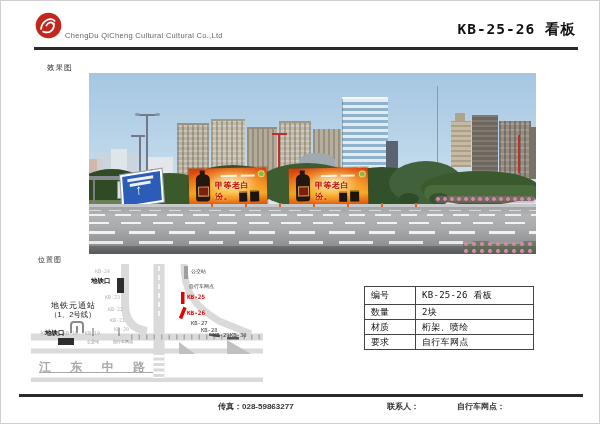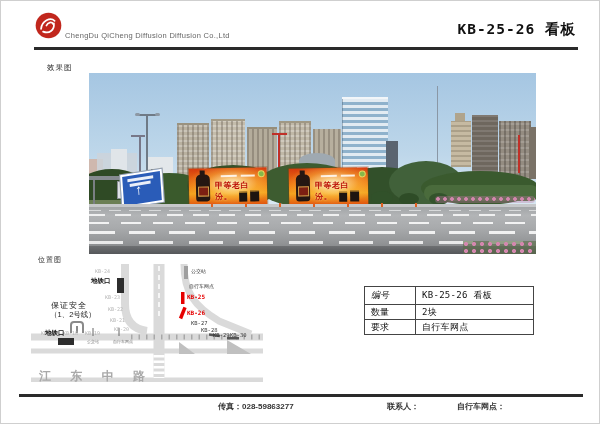--- a/index.html
+++ b/index.html
@@ -54,21 +54,21 @@
 </style>
 </head>
 <body>
 
 <div class="page">
 
   <svg class="abs logo" viewBox="0 0 40 40">
     <circle cx="20" cy="20" r="19" fill="#c1271d"></circle>
     <path d="M9,25 C10,13 23,7 29,13 M12,29 C21,33 29,27 28,17 M17,20 C19,15 25,14 27,18" stroke="#ffffff" stroke-width="2.6" fill="none" stroke-linecap="round"></path>
   </svg>
-  <div class="abs company-en">ChengDu QiCheng Diffusion Diffusion Co.,Ltd</div>
+  <div class="abs company-en">ChengDu QiCheng Cultural Cultural Co.,Ltd</div>
   <div class="abs doc-title">KB-25-26 看板</div>
   <div class="abs hr-top"></div>
 
   <div class="abs photo-label">效果图</div>
 
   <div class="abs photo">
 
     <div class="bldg" style="left:0;top:86px;width:14px;height:26px;background:#cfb8ae;"></div>
     <div class="bldg" style="left:8px;top:80px;width:40px;height:32px;background:#ccd4da;opacity:.85;"></div>
     <div class="bldg" style="left:22px;top:76px;width:16px;height:36px;background:#e0e5e9;"></div>
@@ -224,41 +224,45 @@
 
     <div class="mk mk-red" style="left:156px;top:29px;">KB-25</div>
     <div class="mk mk-red" style="left:156px;top:45px;">KB-26</div>
     <div class="mk mk-dark" style="left:160px;top:56px;">KB-27</div>
     <div class="mk mk-dark" style="left:170px;top:63px;">KB-28</div>
     <div class="mk mk-dark" style="left:182px;top:68px;">KB-29</div>
     <div class="mk mk-dark" style="left:199px;top:68px;">KB-30</div>
 
     <div class="mk map-black" style="left:60px;top:13px;">地铁口</div>
     <div class="mk map-black" style="left:14px;top:65px;">地铁口</div>
-    <div class="mk" style="left:20px;top:36px;font-size:8px;color:#222;letter-spacing:1px;">保证安全</div>
+    <div class="mk" style="left:20px;top:36px;font-size:8px;color:#222;letter-spacing:1px;">地铁元通站</div>
     <div class="mk" style="left:19px;top:46px;font-size:7.5px;color:#222;">（1、2号线）</div>
     <div class="mk" style="left:160px;top:4px;font-size:5px;color:#333;">公交站</div>
     <div class="mk" style="left:158px;top:19px;font-size:5px;color:#333;">自行车网点</div>
     <div class="mk map-tiny" style="left:56px;top:75px;">公交站</div>
     <div class="mk map-tiny" style="left:82px;top:75px;">自行车网点</div>
 
-    <div class="mk road-name" style="left:8px;top:104px;">江 东 中 路</div>
+    <div class="mk road-name" style="left:8px;top:95px;text-decoration:underline;">江 东 中 路</div>
   </div>
 
   <table class="info">
     <tbody>
         <tr style="height:18px;">
-      <td style="width:42px;font-style:italic;">编号</td>
+      <td style="width:42px;">编号</td>
       <td class="val">KB-25-26 看板</td>
     </tr>
     <tr style="height:15px;">
       <td>数量</td>
       <td class="val">2块</td>
     </tr>
     <tr style="height:15px;">
+      <td>材质</td>
+      <td class="val">桁架、喷绘</td>
+    </tr>
+    <tr style="height:15px;">
       <td>要求</td>
       <td class="val">自行车网点</td>
     </tr>
   </tbody>
     </table>
 
   <div class="abs hr-bottom"></div>
   <div class="abs foot" style="left:217px;">
     <span>传真：</span><span>028-59863277</span>
   </div>

